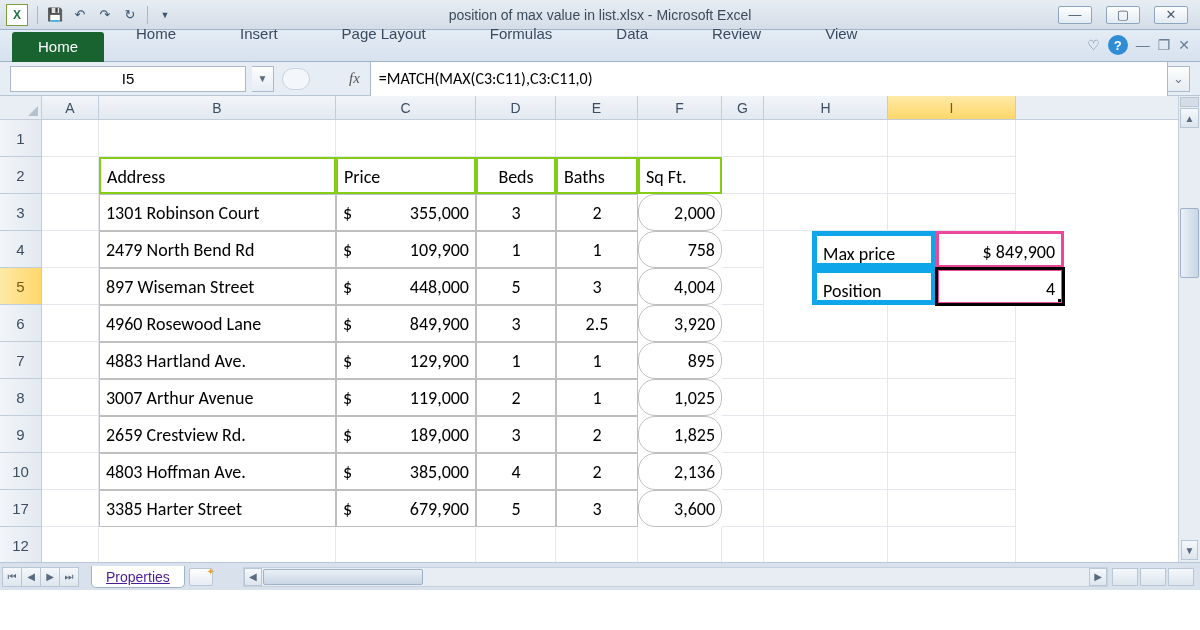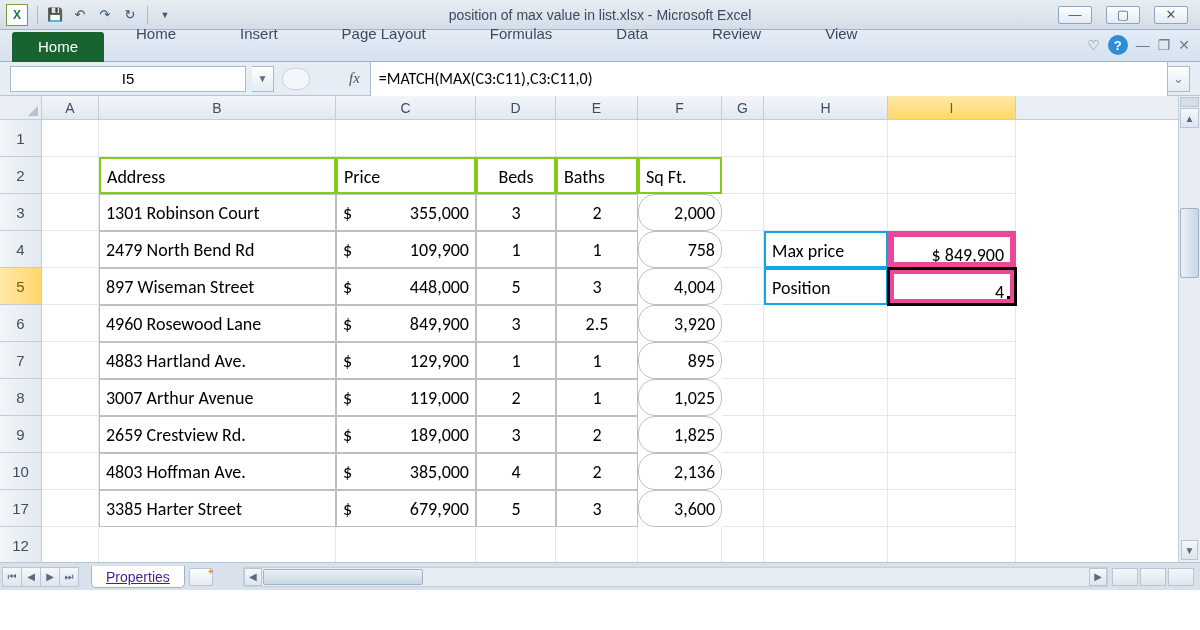--- a/index.html
+++ b/index.html
@@ -51,22 +51,22 @@
   .cell { border-right:1px solid #d9d9d9; border-bottom:1px solid #d9d9d9; font-family: Calibri, sans-serif; font-size:18px; color:#000; padding:0 6px; line-height:37px; overflow:hidden; white-space:nowrap; }
   
   
   .cA { width:57px; } .cB { width:237px; } .cC { width:140px; } .cD { width:80px; } .cE { width:82px; } .cF { width:84px; } .cG { width:42px; } .cH { width:124px; } .cI { width:128px; }
   .tbl-cell { border:1px solid #bfbfbf; }
   .hdr-cell { border:2px solid #84cc16; font-weight:normal; }
   .num-r { text-align:right;border-radius:17px; }
   .num-c { text-align:center; }
 
   
-  .side-lbl { border:2px solid #0ea5e9; }
-  .side-val { border:6px solid #ec4899; text-align:right; }
+  .side-lbl { border:5px solid #0ea5e9;margin-left:48px; }
+  .side-val { border:3px solid #ec4899; text-align:right; }
   
   
   .selected { outline:3px solid #000; outline-offset:-2px; position:relative; }
   .selected::after { content:""; position:absolute; right:-3px; bottom:-3px; width:6px; height:6px; background:#000; }
 
   
   .vscroll { position:absolute; right:0; top:0; width:22px; bottom:28px; background:#e8edf3; border-left:1px solid #c6d0db; }
   .vscroll .vs-btn { height:20px; background:linear-gradient(#f5f8fb,#dde5ee); border:1px solid #b9c6d4; margin:1px; display:flex; align-items:center; justify-content:center; font-size:10px; color:#5a6b7f; }
   .vscroll .vs-track { position:absolute; top:22px; bottom:22px; left:1px; right:1px; }
   .vscroll .vs-thumb { position:absolute; top:90px; height:70px; left:0; right:0; background:linear-gradient(to right,#eaf0f6,#c9d6e4); border:1px solid #9fb2c7; border-radius:2px; }

